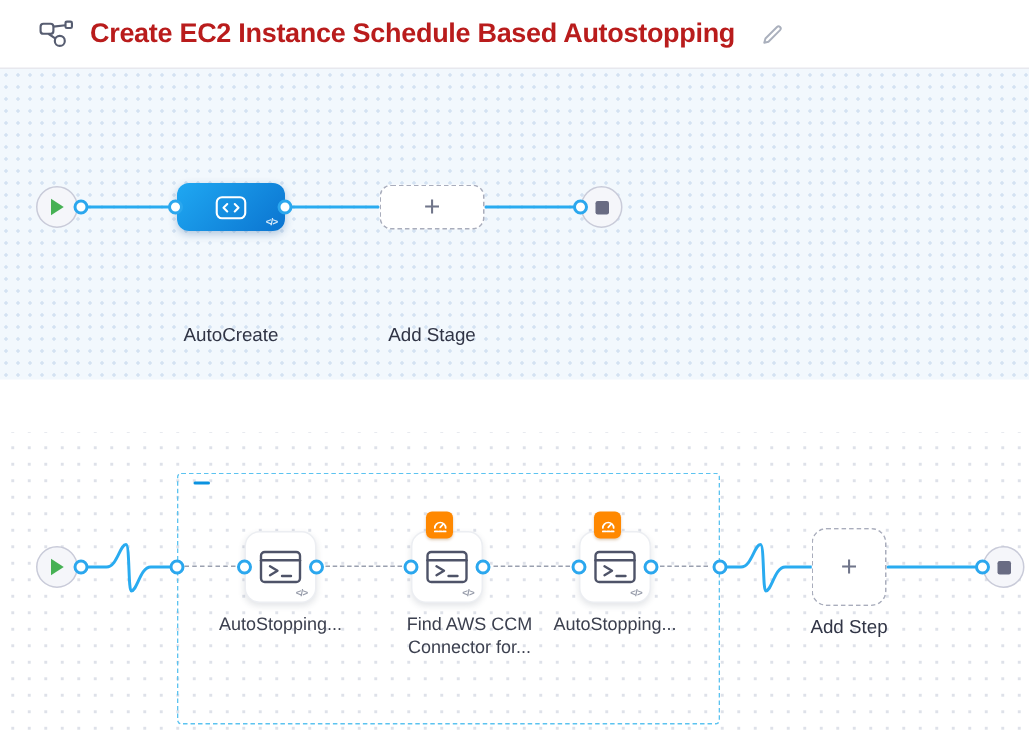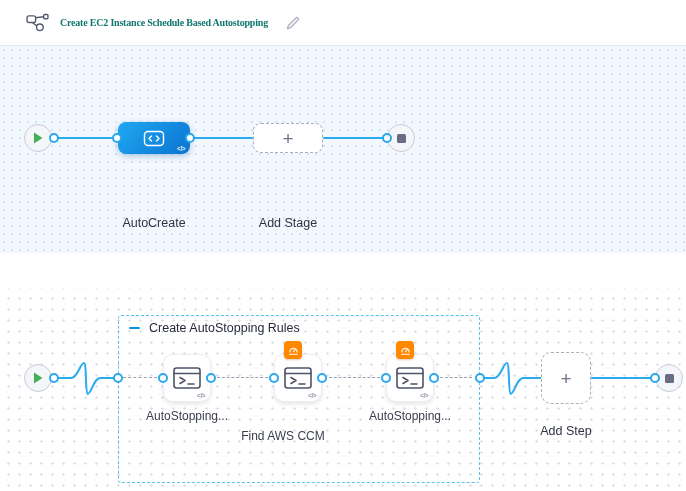--- a/index.html
+++ b/index.html
@@ -4,21 +4,21 @@
 <style>
   * { box-sizing: border-box; margin: 0; padding: 0; }
   html,body { width: 686px; height: 491px; overflow: hidden; }
   body { font-family: "Liberation Sans", sans-serif; background: #fff; position: relative; }
 
   
   .header {
     height: 46px; background: #fff; border-bottom: 1px solid #e7e8ee;
     display: flex; align-items: center; padding: 0 14px 0 26px; gap: 11px;
   }
-  .header h1 { font-size: 10px; font-weight: 700; color: #0f766e; letter-spacing: -0.2px; font-family: Liberation Serif, serif; }
+  .header h1 { font-size: 18px; font-weight: 700; color: #b91c1c; letter-spacing: -0.2px; }
   .hicon svg, .pencil svg { display: block; }
   .pencil { margin-left: 6px; cursor: pointer; }
 
   
   .stage-canvas {
     position: relative; width: 686px; height: 207px;
     background-color: #f2f8fd;
     background-image: radial-gradient(#d4e2f2 1px, rgba(0,0,0,0) 1.2px);
     background-size: 8px 8px;
   }
@@ -160,21 +160,20 @@
   <div class="node-label" style="left:99px; top:170px;">AutoCreate</div>
 </section>
 
 <div class="canvas-gap"></div>
 
 <section class="exec-canvas">
 
   <div class="group-box" style="left:118px; top:27px; width:362px; height:168px;"></div>
   <div class="group-header" style="left:129px; top:33px;">
     <span class="minus-bar"></span>
-    <span class="group-label">Create AutoStopping Rules</span>
   </div>
 
   <div class="endpoint" style="left:24px; top:76px;">
     <svg width="10" height="12" viewBox="0 0 10 12">
       <polygon points="1,0.5 9.5,6 1,11.5" fill="#46b154"></polygon>
     </svg>
   </div>
   <div class="ring" style="left:49px; top:85px;"></div>
 
   <svg class="pulse-svg" style="left:57px; top:68px;" width="61" height="44" viewBox="0 0 61 44" fill="none" stroke="#29abf0" stroke-width="2" stroke-linecap="round">
@@ -247,20 +246,21 @@
   </div>
   <div class="line" style="left:591px; top:89px; width:61px;"></div>
   <div class="ring" style="left:650px; top:85px;"></div>
   <div class="endpoint" style="left:655px; top:76px;">
     <span class="stopsq"></span>
   </div>
 
   <div class="step-label" style="left:129px; top:121px;">
     <div>AutoStopping...</div>
   </div>
-  <div class="step-label" style="left:225px; top:121px;margin-top:20px;">
+  <div class="step-label" style="left:255px; top:121px;">
     <div>Find AWS CCM</div>
+    <div>Connector for...</div>
   </div>
   <div class="step-label" style="left:352px; top:121px;">
     <div>AutoStopping...</div>
   </div>
-  <div class="node-label" style="left:511px; top:123px;margin-top:13px;">Add Step</div>
+  <div class="node-label" style="left:511px; top:123px;">Add Step</div>
 </section>
 
 </body></html>

